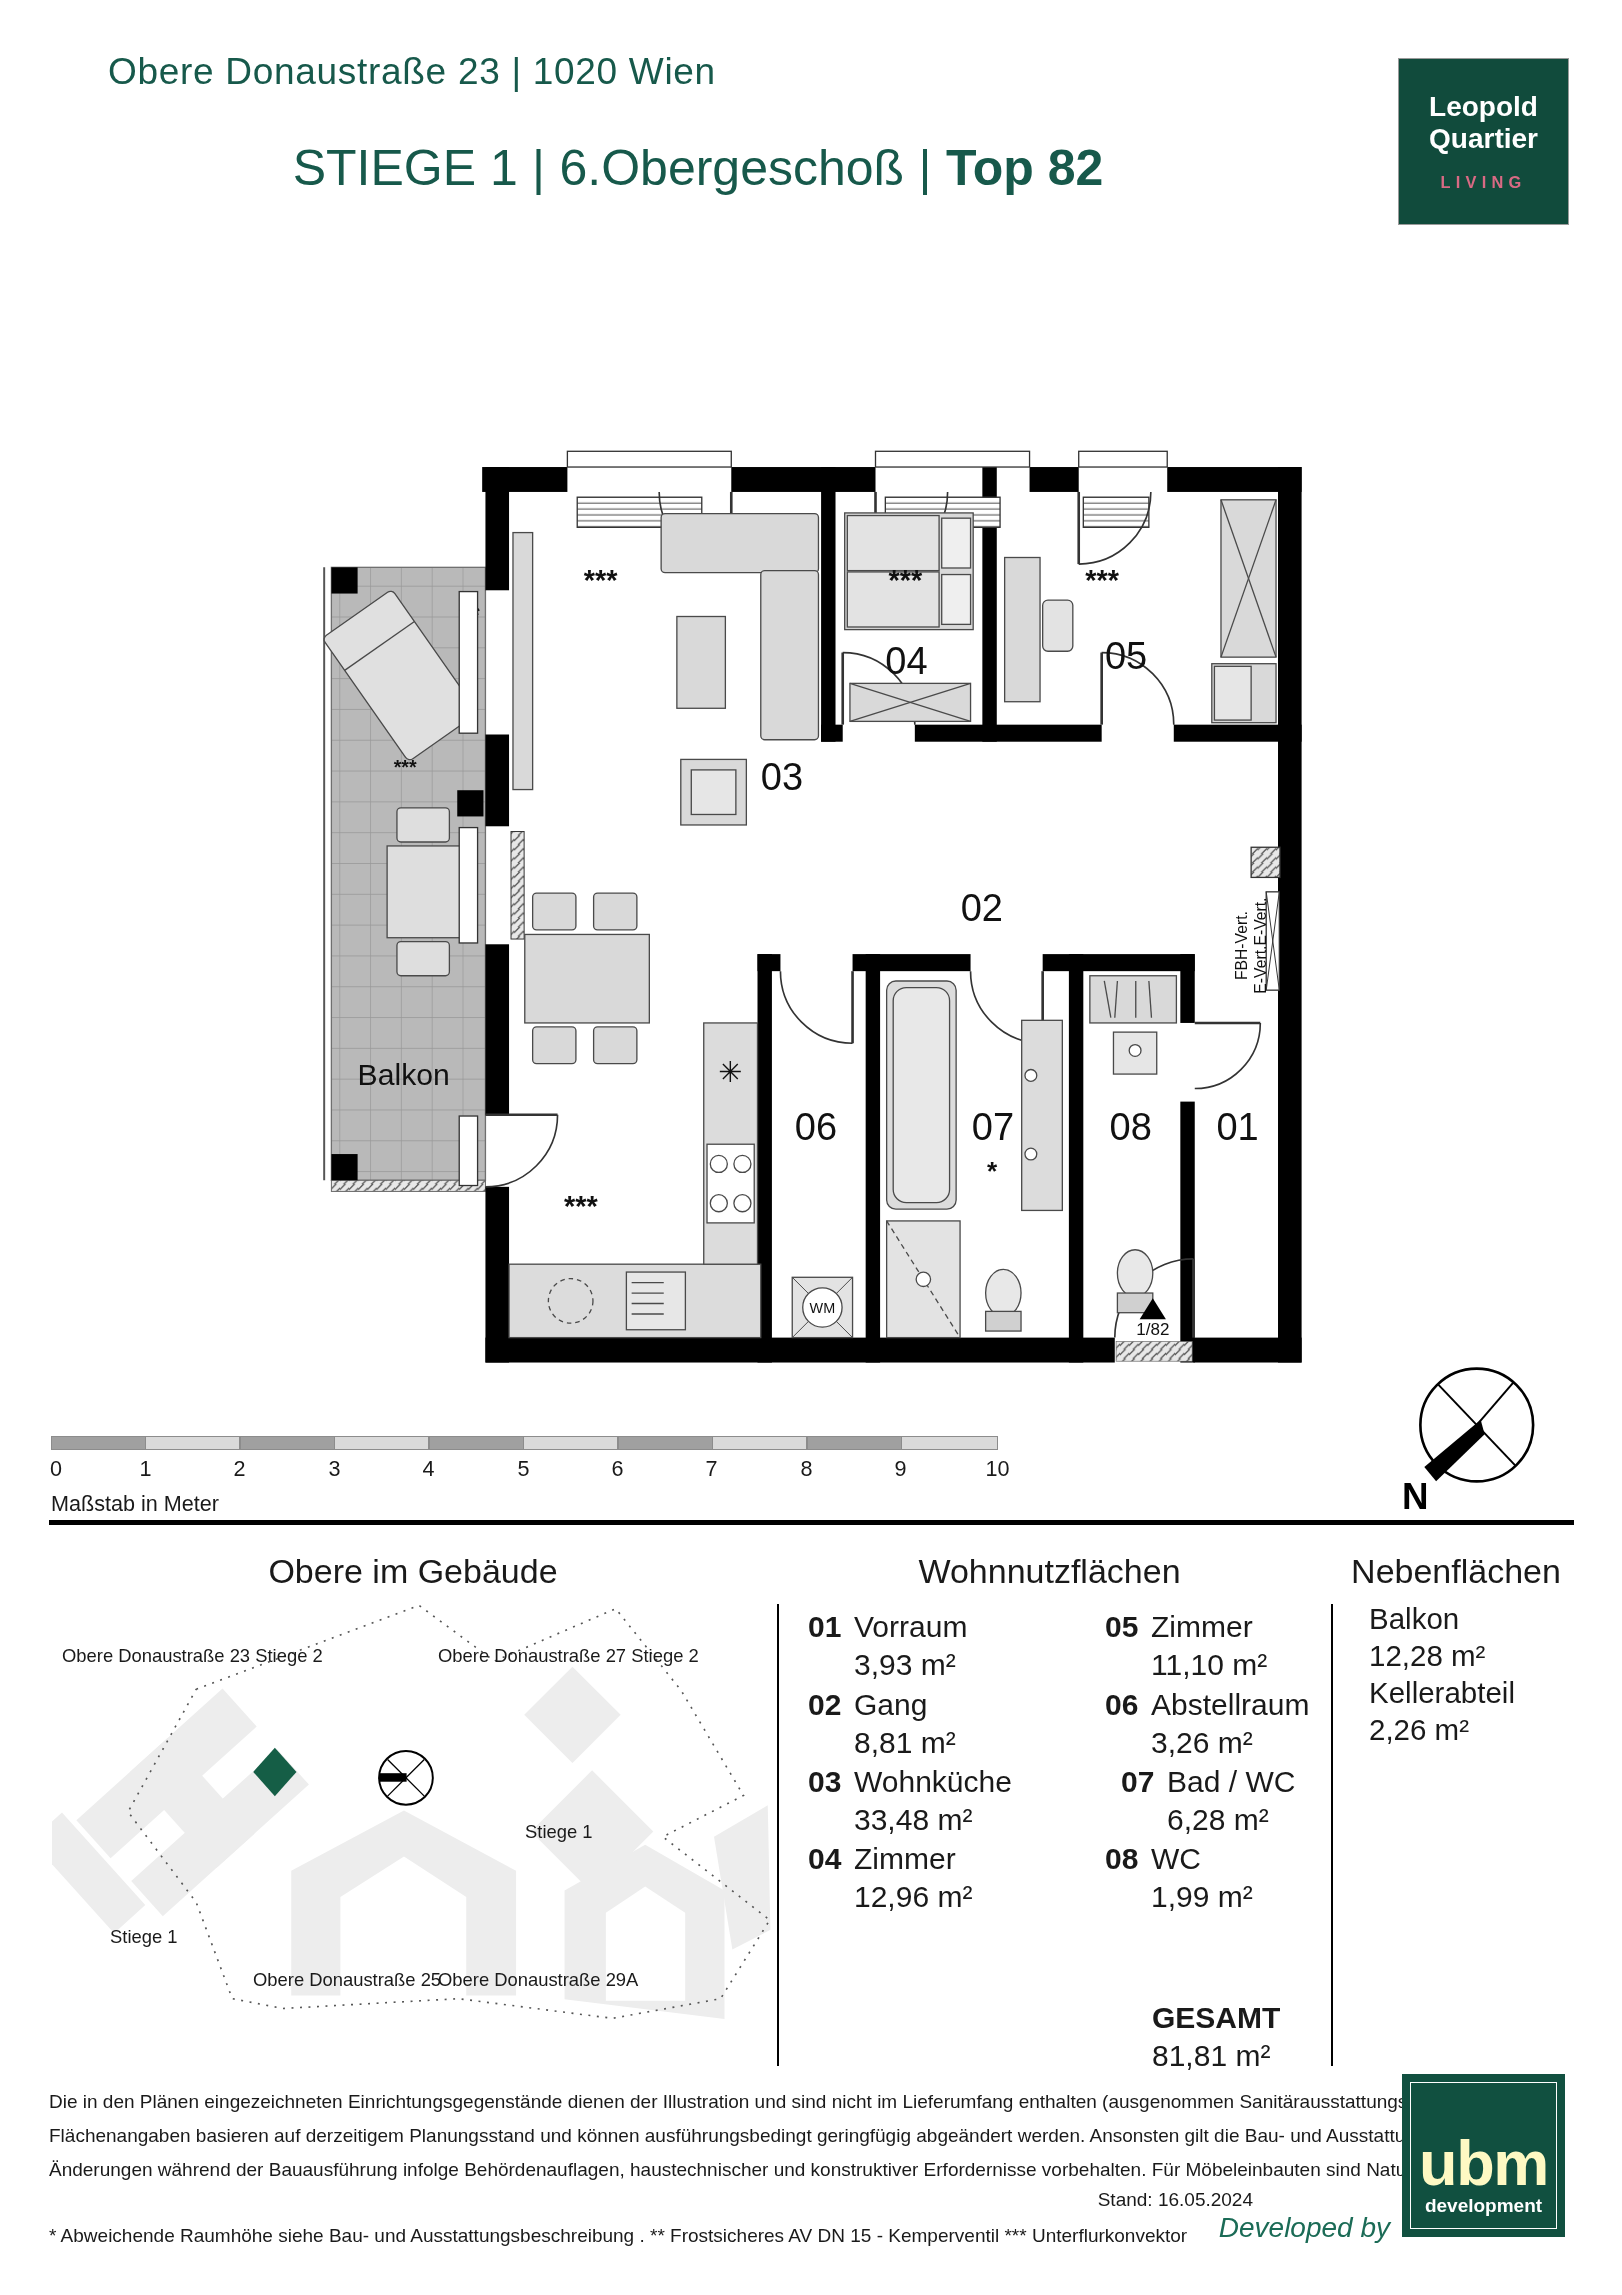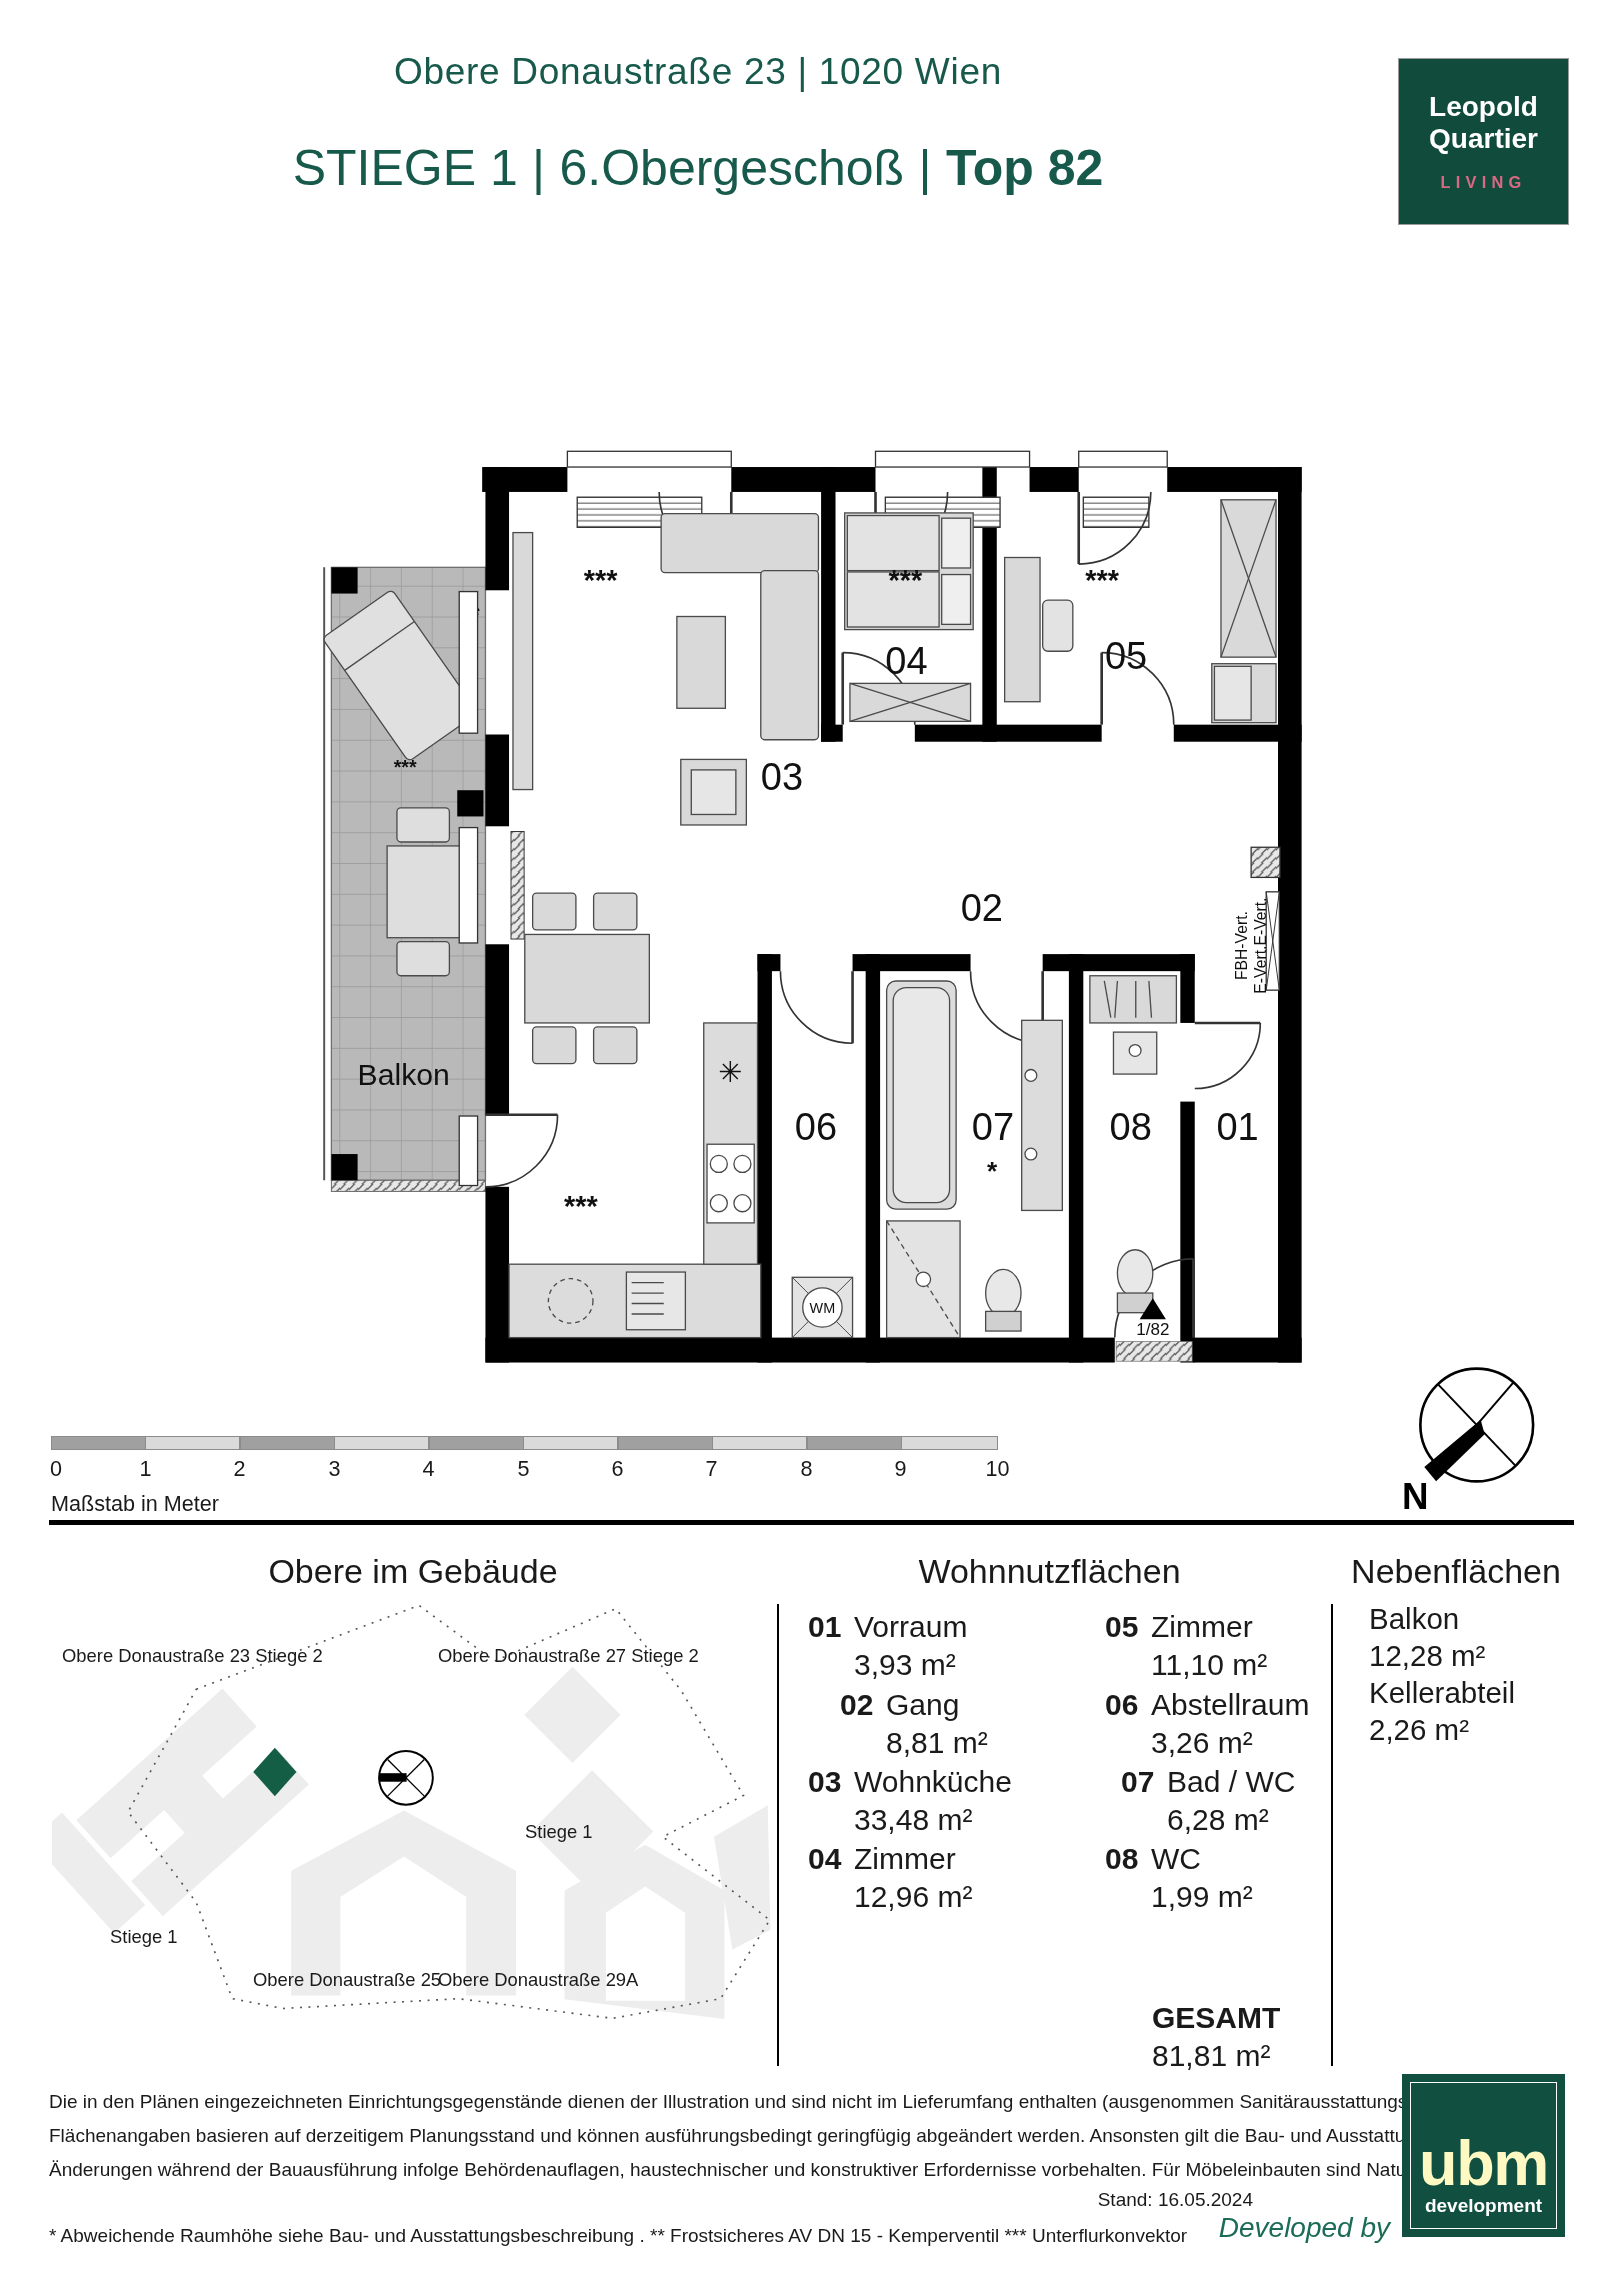--- a/index.html
+++ b/index.html
@@ -1,20 +1,20 @@
 <!DOCTYPE html>
 <html style="font-size:10.5px"><head>
 <meta charset="utf-8">
 <style>
   html,body{margin:0;padding:0;background:#fff;}
   .page{position:relative;width:1623px;height:2295px;background:#ffffff;overflow:hidden;
         font-family:"Liberation Sans",sans-serif;color:#1a1a1a;}
   .abs{position:absolute;}
   
-  .hdr-line1{left:98px;top:51px;width:1200px;text-align:center;font-size:37px;
+  .hdr-line1{left:108px;top:51px;width:1200px;text-align:left;font-size:37px;
              color:#17594b;font-weight:500;letter-spacing:0.7px;}
   .hdr-line2{left:98px;top:139px;width:1200px;text-align:center;font-size:50px;
              color:#17594b;font-weight:500;}
   .hdr-line2 .sep{font-weight:300;padding:0 14.4px;}
   .hdr-line2 .top82{font-weight:700;}
   .lq-box{left:1398px;top:58px;width:169px;height:165px;background:#114b3c;border:0.7px solid #9a9a9a;
           display:flex;flex-direction:column;align-items:center;justify-content:center;}
   .lq-name{color:#ffffff;font-size:28px;font-weight:700;line-height:1.12;text-align:center;}
   .lq-tag{color:#d96a84;font-size:16.4px;font-weight:600;letter-spacing:5.2px;margin-top:18.4px;text-align:center;}
   
@@ -356,21 +356,21 @@
   <div class="abs vdiv" style="left:777px;top:1604px;height:462px;"></div>
   <div class="abs vdiv" style="left:1331px;top:1604px;height:462px;"></div>
 
   <div class="abs sec-title" style="left:820px;top:1552px;width:459px;">Wohnnutzflächen</div>
   <div class="abs sec-title" style="left:1338px;top:1552px;width:236px;">Nebenflächen</div>
 
   <div class="wn-item" style="left:808px;top:1608px;">
     <div><span class="num">01</span><span>Vorraum</span></div>
     <div class="l2">3,93 m²</div>
   </div>
-  <div class="wn-item" style="left:840px;top:1686px;">
+  <div class="wn-item" style="left:808px;top:1686px;">
     <div><span class="num">02</span><span>Gang</span></div>
     <div class="l2">8,81 m²</div>
   </div>
   <div class="wn-item" style="left:808px;top:1763px;">
     <div><span class="num">03</span><span>Wohnküche</span></div>
     <div class="l2">33,48 m²</div>
   </div>
   <div class="wn-item" style="left:808px;top:1840px;">
     <div><span class="num">04</span><span>Zimmer</span></div>
     <div class="l2">12,96 m²</div>

